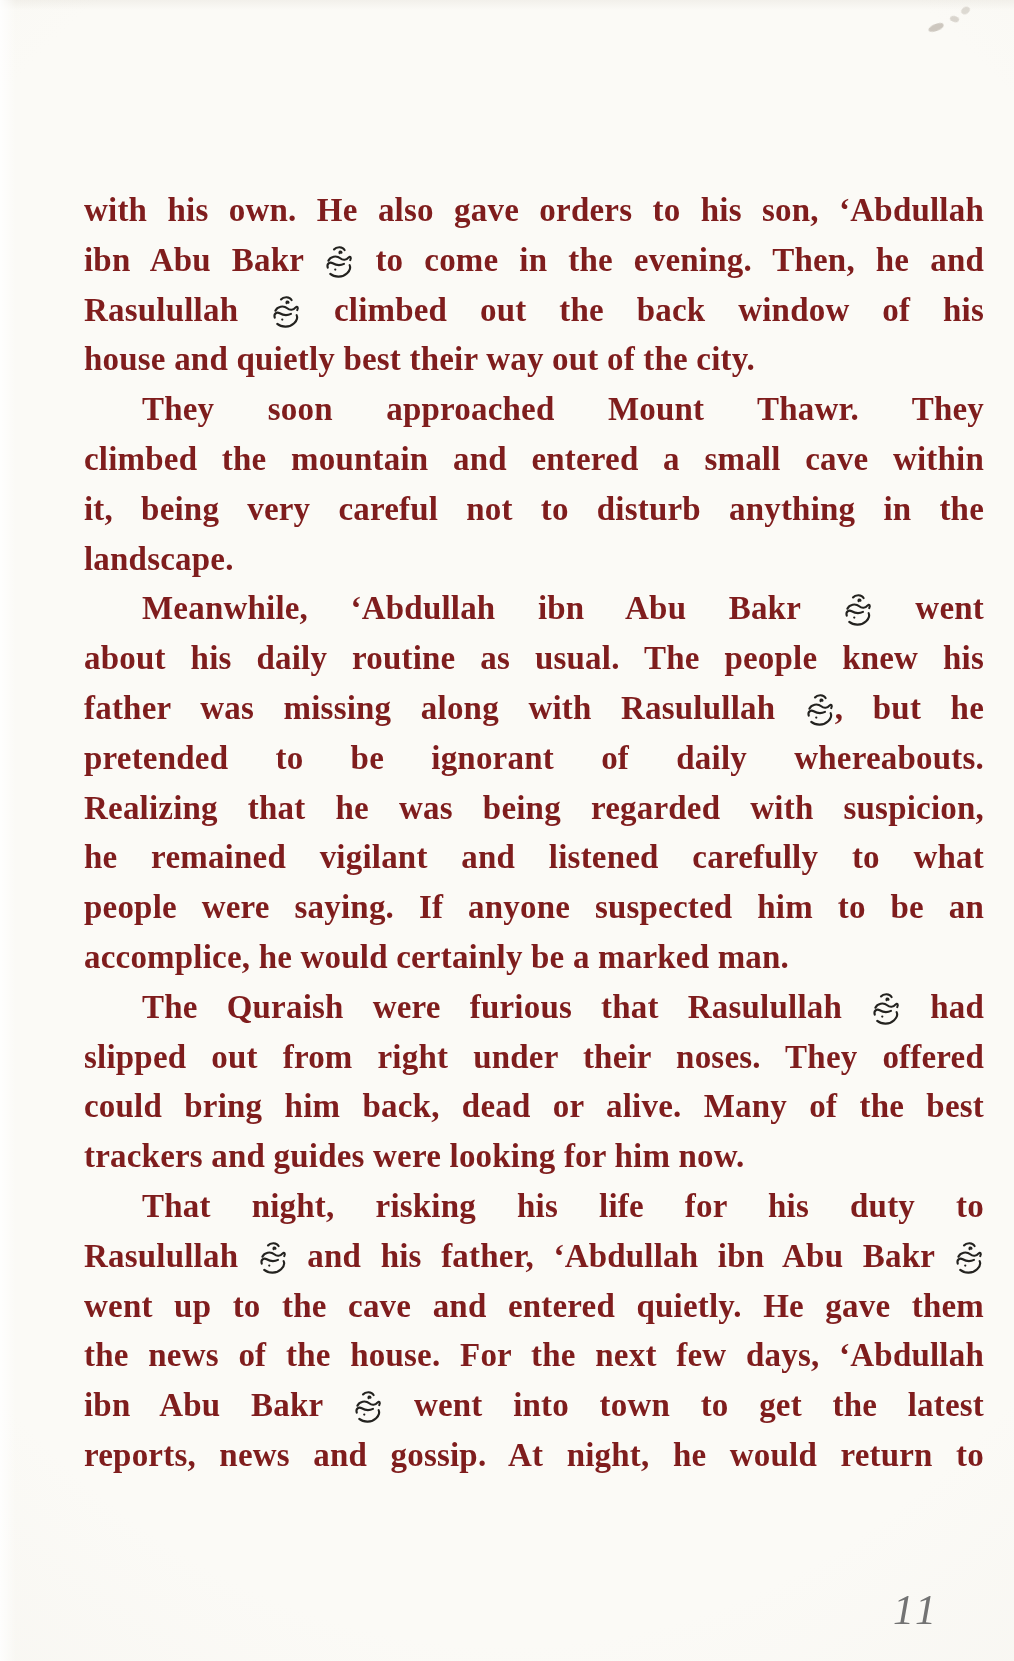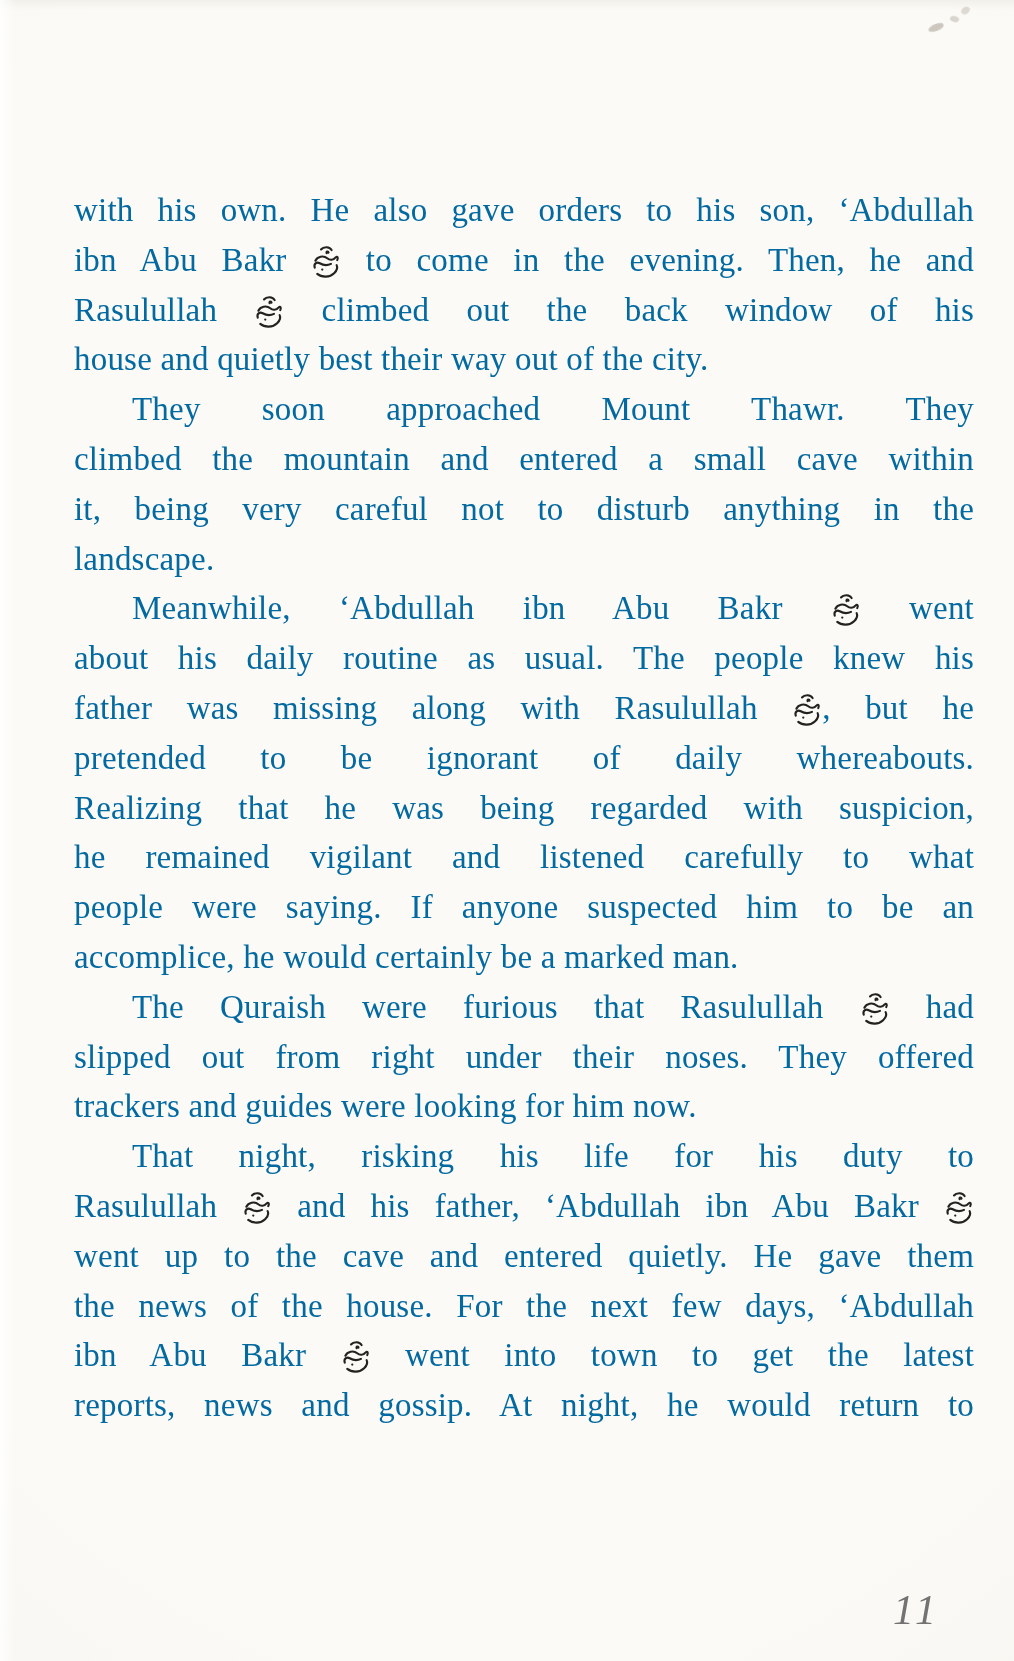--- a/index.html
+++ b/index.html
@@ -29,27 +29,28 @@
     border-radius: 60% 40% 55% 45%;
     opacity: 0.55;
     filter: blur(0.6px);
   }
   .smudge.s1 { left: 928px; top: 24px; width: 16px; height: 7px; transform: rotate(-18deg); }
   .smudge.s2 { left: 950px; top: 16px; width: 9px;  height: 6px; transform: rotate(24deg); opacity: 0.4; }
   .smudge.s3 { left: 962px; top: 6px;  width: 7px;  height: 9px; transform: rotate(40deg); opacity: 0.35; }
 
   .text-block {
     position: absolute;
-    left: 74px;
+    left: 84px;
     top: 186px;
     width: 900px;
     font-size: 33px;
     line-height: 49.8px;
-    color: #0369a1;
+    color: #7f1d1d;
     letter-spacing: 0.2px;
+    font-weight: bold;
   }
   .line {
     text-align: justify;
     text-align-last: justify;
     min-height: 49.8px;
   }
   .line.end {
     text-align-last: left;
   }
   .line.indent {
@@ -133,20 +134,21 @@
       <div class="line end">accomplice, he would certainly be a marked man.</div>
       <div class="line indent">The Quraish were furious that Rasulullah <span class="honorific" title="ﷺ"><svg viewBox="0 0 24 28" xmlns="http://www.w3.org/2000/svg" fill="none" stroke="#23221f" stroke-width="1.7" stroke-linecap="round" stroke-linejoin="round">
     <path d="M8 4 C10 1.5, 15 1.5, 16.5 4.5"></path>
     <path d="M12.5 7 C12 5.5, 13.5 5, 14 6.5"></path>
     <path d="M3.5 13 C5 9.5, 10 8.5, 13 11 C15 12.8, 18 12.5, 19.5 10.5 C21 8.8, 22 10.5, 21 12.5"></path>
     <path d="M3 18.5 C2 15.5, 4.5 13.5, 7 15 C9.5 16.5, 13 17, 16 15.5"></path>
     <path d="M5 23.5 C8.5 26.5, 15 26.5, 18.5 23 C20.5 21, 21.5 18.5, 20.5 16.5"></path>
     <circle cx="9" cy="20" r="0.9" fill="#23221f" stroke="none"></circle>
   </svg></span> had</div>
       <div class="line">slipped out from right under their noses. They offered</div>
+      <div class="line">could bring him back, dead or alive. Many of the best</div>
       <div class="line end">trackers and guides were looking for him now.</div>
       <div class="line indent">That night, risking his life for his duty to</div>
       <div class="line">Rasulullah <span class="honorific" title="ﷺ"><svg viewBox="0 0 24 28" xmlns="http://www.w3.org/2000/svg" fill="none" stroke="#23221f" stroke-width="1.7" stroke-linecap="round" stroke-linejoin="round">
     <path d="M8 4 C10 1.5, 15 1.5, 16.5 4.5"></path>
     <path d="M12.5 7 C12 5.5, 13.5 5, 14 6.5"></path>
     <path d="M3.5 13 C5 9.5, 10 8.5, 13 11 C15 12.8, 18 12.5, 19.5 10.5 C21 8.8, 22 10.5, 21 12.5"></path>
     <path d="M3 18.5 C2 15.5, 4.5 13.5, 7 15 C9.5 16.5, 13 17, 16 15.5"></path>
     <path d="M5 23.5 C8.5 26.5, 15 26.5, 18.5 23 C20.5 21, 21.5 18.5, 20.5 16.5"></path>
     <circle cx="9" cy="20" r="0.9" fill="#23221f" stroke="none"></circle>
   </svg></span> and his father, ‘Abdullah ibn Abu Bakr <span class="honorific" title="رضي الله عنه"><svg viewBox="0 0 24 28" xmlns="http://www.w3.org/2000/svg" fill="none" stroke="#23221f" stroke-width="1.7" stroke-linecap="round" stroke-linejoin="round">

